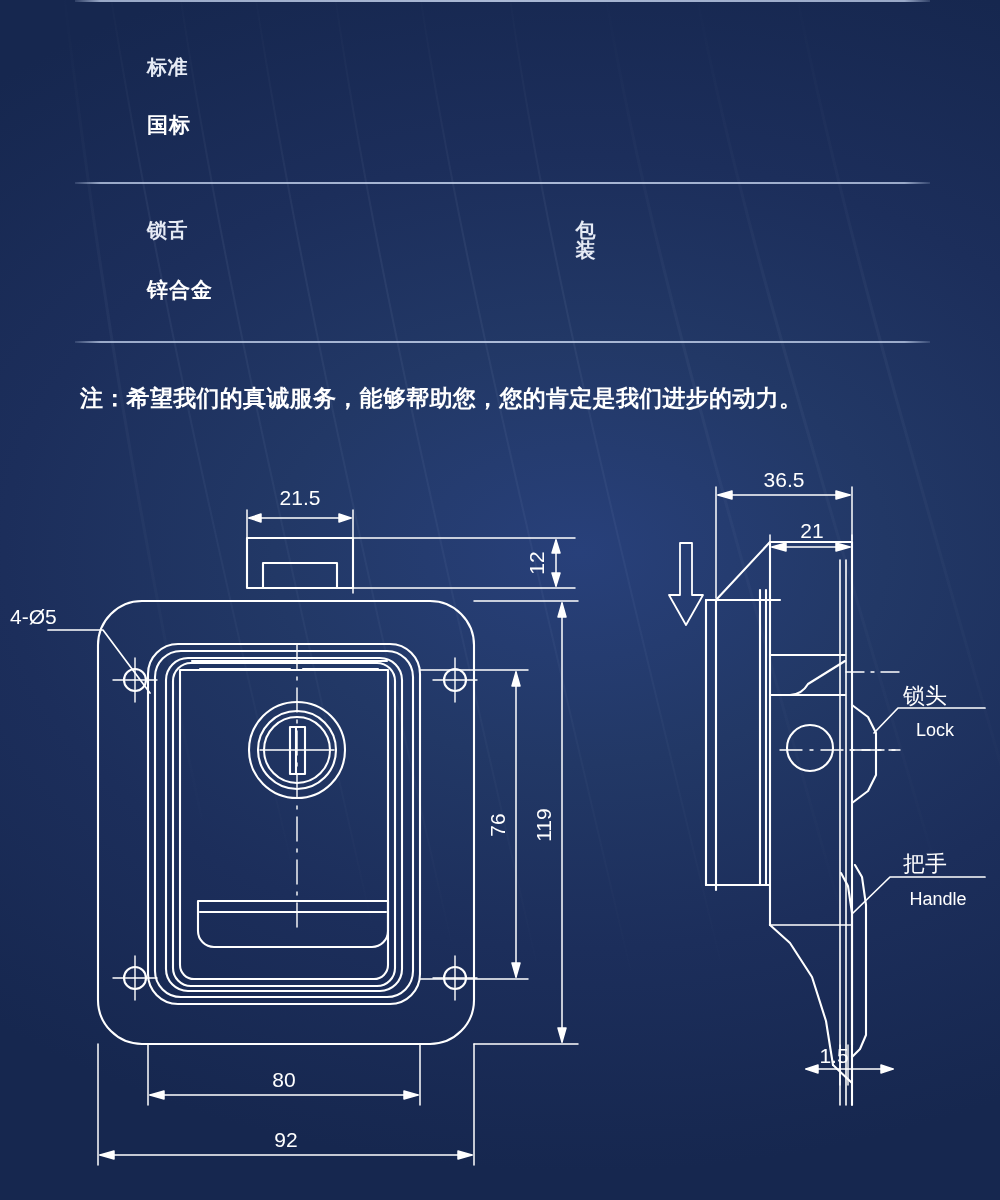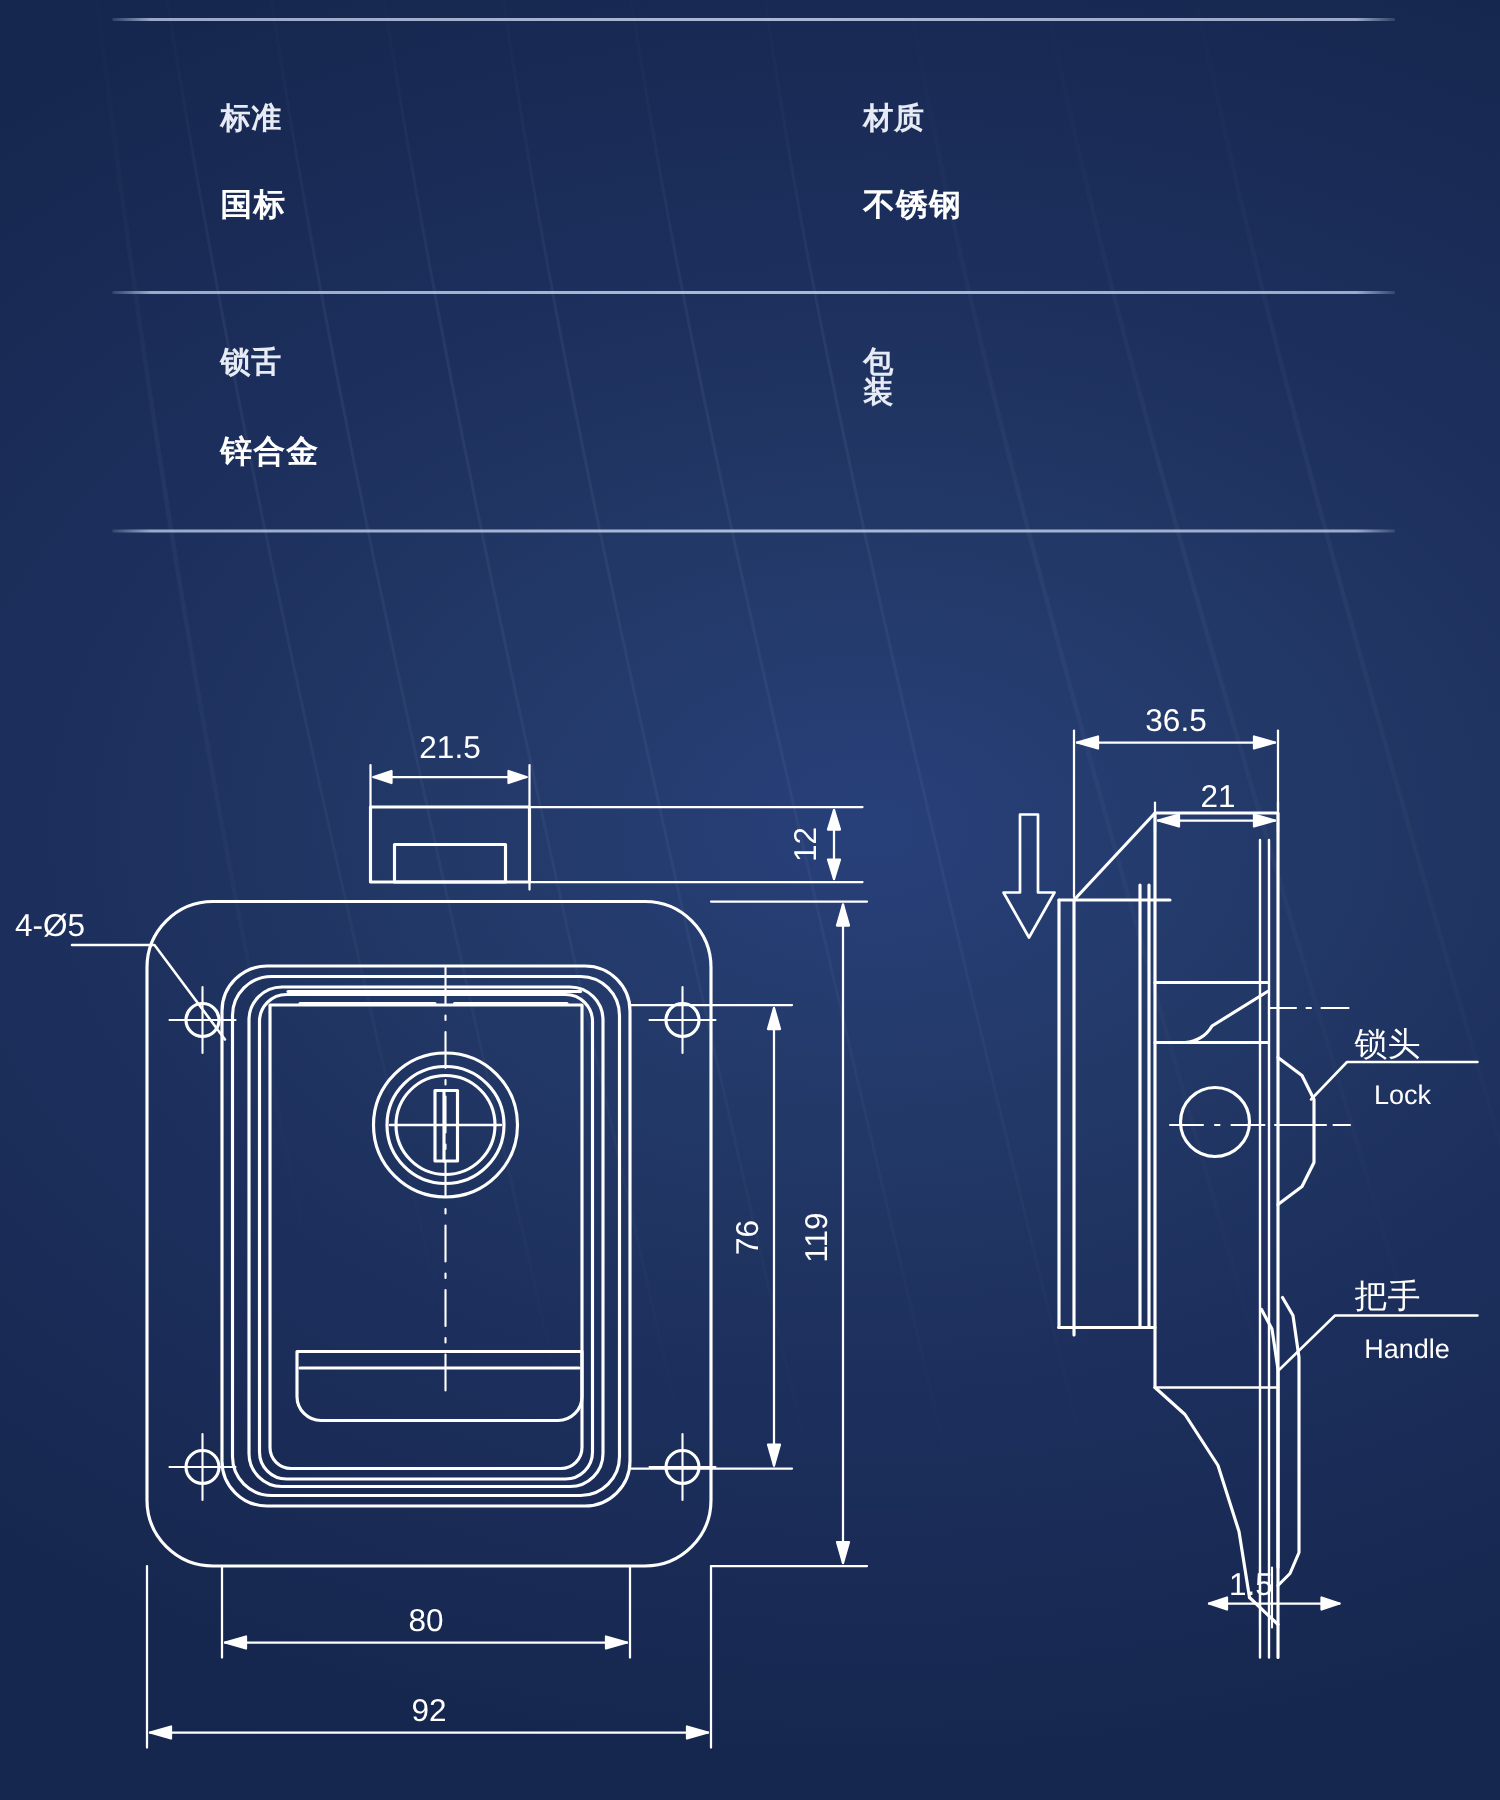--- a/index.html
+++ b/index.html
@@ -19,21 +19,21 @@
       radial-gradient(ellipse 900px 620px at 58% 46%, #28407a 0%, #223866 34%, #1c2e5b 64%, #16274f 100%);
   }
   #bg-streaks {
     position:absolute; inset:0;
     opacity:.5;
     pointer-events:none;
   }
 
   
   .spec-wrap {
-    position:absolute; left:75px; top:12px; width:855px;
+    position:absolute; left:75px; top:0px; width:855px;
   }
   .divider {
     height:2px;
     background:linear-gradient(90deg, rgba(188,203,232,.15) 0%, rgba(190,205,233,.78) 3%, rgba(196,210,236,.85) 50%, rgba(190,205,233,.78) 97%, rgba(188,203,232,.15) 100%);
   }
   .spec-row { display:flex; }
   .spec-cell { flex:0 0 50%; padding-left:72px; }
   .spec-cell.right { padding-left:433px; margin-left:-360px; }
   .spec-label {
     color:#e6ebf5; font-size:20px; font-weight:700; letter-spacing:.5px;
@@ -103,42 +103,39 @@
 
 <div class="spec-wrap">
 
   <div class="divider"></div>
 
   <div class="spec-row row-a">
     <div class="spec-cell">
       <div class="spec-label">标准</div>
       <div class="spec-value">国标</div>
     </div>
-    <div class="spec-cell right">
-      <div class="spec-label">材质</div>
-      <div class="spec-value">不锈钢</div>
-    </div>
   </div>
   <div class="row-a-pad"></div>
 
   <div class="divider"></div>
 
   <div class="spec-row row-b">
     <div class="spec-cell">
       <div class="spec-label">锁舌</div>
       <div class="spec-value">锌合金</div>
     </div>
     <div class="spec-cell right">
       <div class="spec-label">包装</div>
     </div>
   </div>
   <div class="row-b-pad"></div>
 
   <div class="divider"></div>
 
+  <div class="note">注：希望我们的真诚服务，能够帮助您，您的肯定是我们进步的动力。</div>
 </div>
 
 <svg id="drawing" viewBox="0 0 1000 735">
   <g fill="none" stroke="#ffffff" stroke-width="2.1" stroke-linejoin="round" stroke-linecap="round">
 
     <g>
 
       <path d="M247,73 L247,123 L353,123 L353,73 Z"></path>
       <path d="M263,98 L263,123 L337,123 L337,98 Z"></path>
 

